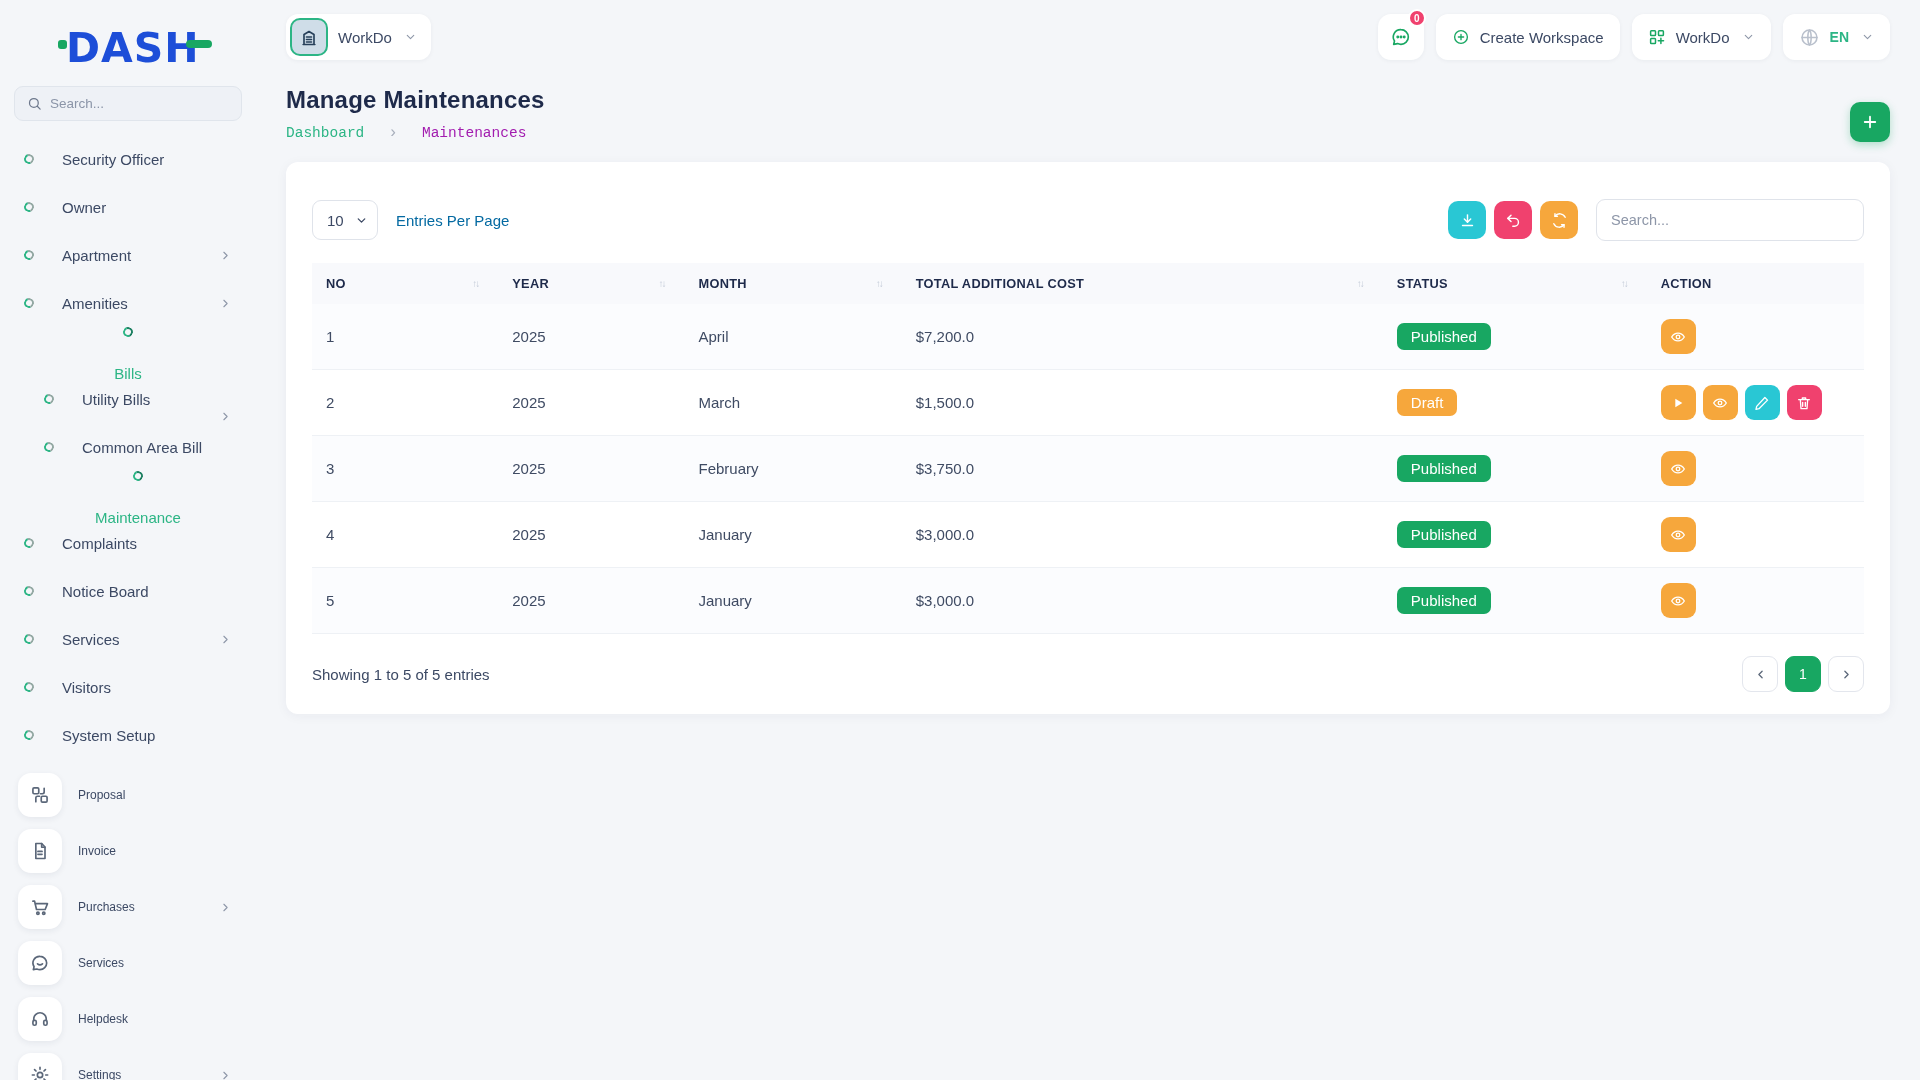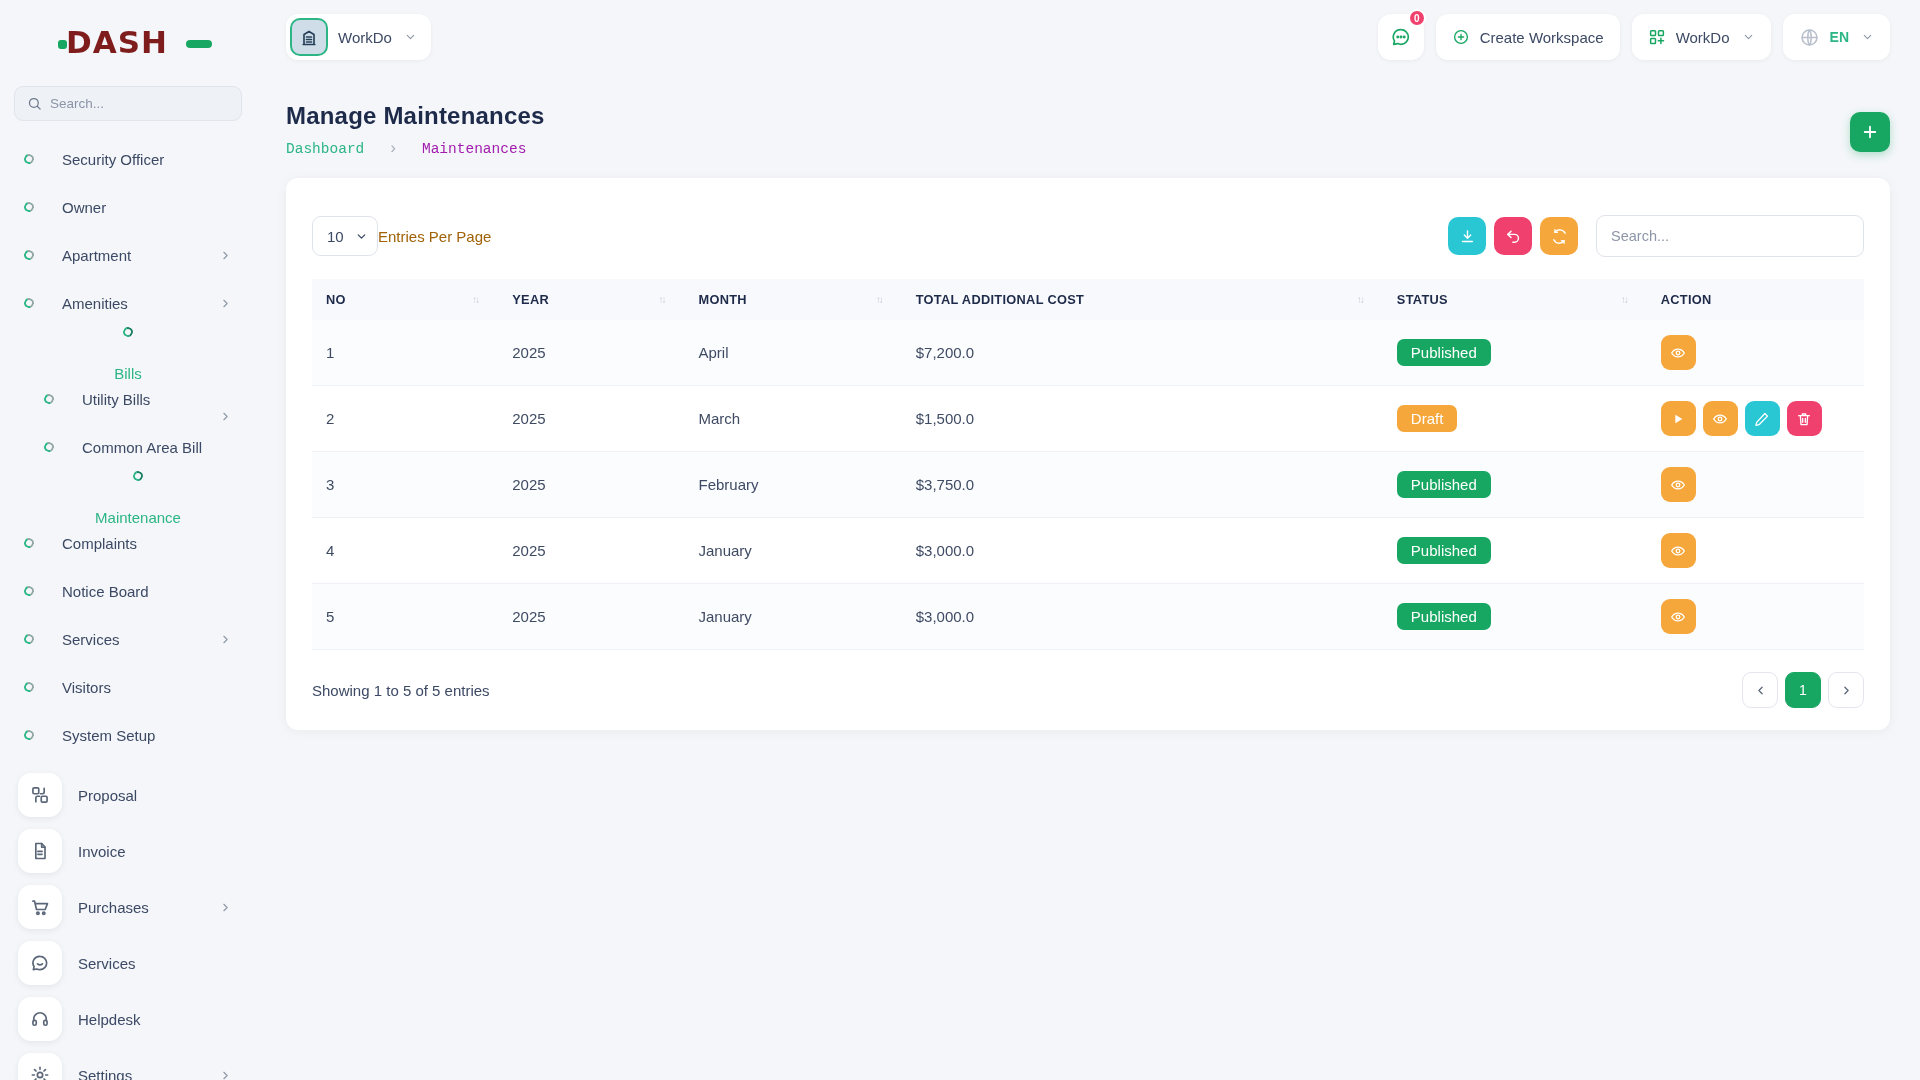--- a/index.html
+++ b/index.html
@@ -9,21 +9,21 @@
     background:#f4f6f9; color:#41506b; font-size:15px;
     --navy:#1e2a4a; --text:#41506b; --muted:#9aa4b5; --accent:#2cb585;
     --green:#18a762; --orange:#f6a73c; --pink:#f0416e; --cyan:#29c7d4;
     --border:#e4e8ef;
   }
   .app { display:flex; width:1920px; height:1080px; }
 
   
   .sidebar { width:256px; flex:0 0 256px; padding:22px 14px 10px 14px; }
   .logo { position:relative; width:130px; margin:2px auto 0 52px; height:40px; cursor:pointer; }
-  .logo-text { font-weight:900; font-size:31px; letter-spacing:1px; color:#7f1d1d; font-family:"DejaVu Sans",sans-serif; }
+  .logo-text { font-weight:900; font-size:41px; letter-spacing:1px; color:#1d4ed8; font-family:"DejaVu Sans",sans-serif; }
   .logo-dot { position:absolute; left:-8px; top:16px; width:9px; height:9px; border-radius:3px; background:var(--green); }
   .logo-dash { position:absolute; right:-16px; top:16px; width:26px; height:8px; border-radius:4px; background:var(--green); }
   .side-search { display:flex; align-items:center; gap:8px; margin-top:22px; height:35px;
     background:#eef1f6; border:1px solid #e0e5ec; border-radius:9px; padding:0 12px; }
   .side-search .icon { width:15px; height:15px; color:#6d788c; flex:0 0 15px; }
   .side-search input { border:0; outline:0; background:transparent; font:inherit; font-size:13.5px; color:#41506b; width:100%; }
   .side-search input::placeholder { color:#8b95a8; }
   .side-nav { margin-top:14px; }
   .nav-item { display:flex; align-items:center; gap:28px; height:48px; padding:0 10px; border-radius:8px; cursor:pointer; color:#3c4964; }
   .nav-item.sub { padding-left:30px; }
@@ -32,21 +32,21 @@
     border:2.5px solid #93a8a3; border-left-color:var(--accent); border-bottom-color:var(--accent); transform:rotate(25deg); }
   .nav-item.active .donut { border-color:#1c7f61; border-left-color:var(--accent); border-bottom-color:var(--accent); }
   .nav-label { font-size:15px; }
   .chev { width:13px; height:13px; margin-left:auto; color:#8e97a8; flex:0 0 13px; }
   .icon svg { width:100%; height:100%; display:block; }
   .side-tools { margin-top:8px; }
   .tool-item { display:flex; align-items:center; gap:16px; height:56px; cursor:pointer; color:#3c4964; padding:0 10px 0 4px; }
   .tool-tile { width:44px; height:44px; border-radius:13px; background:#fff; box-shadow:0 2px 6px rgba(25,39,77,.07);
     display:flex; align-items:center; justify-content:center; color:#5b6779; flex:0 0 44px; }
   .tool-tile .icon { width:20px; height:20px; }
-  .tool-label { font-size:15px; font-weight:500; }
+  .tool-label { font-size:12px; font-weight:500; }
 
   
   .main { flex:1; padding:12px 30px 0 30px; }
   .topbar { display:flex; align-items:center; height:50px; }
   .pill { display:flex; align-items:center; gap:10px; background:#fff; border:0; border-radius:12px;
     height:46px; padding:0 16px; font:inherit; color:#3c4964; cursor:pointer; box-shadow:0 1px 4px rgba(20,30,60,.05); }
   .pill .icon { width:18px; height:18px; }
   .pill .chev { margin-left:2px; }
   .ws { padding:4px 14px 4px 4px; }
   .ws-tile { width:38px; height:38px; border-radius:10px; border:2px solid var(--accent); background:#cfdde8;
@@ -55,37 +55,37 @@
   .top-right { margin-left:auto; display:flex; align-items:center; gap:12px; }
   .iconbtn { position:relative; width:46px; height:46px; border:0; border-radius:13px; background:#fff; cursor:pointer;
     display:flex; align-items:center; justify-content:center; color:var(--green); box-shadow:0 1px 4px rgba(20,30,60,.05); }
   .iconbtn .icon { width:22px; height:22px; }
   .badge { position:absolute; top:-5px; right:-2px; min-width:18px; height:18px; border-radius:9px; background:var(--pink);
     color:#fff; font-size:10px; font-weight:bold; display:flex; align-items:center; justify-content:center; border:2px solid #fff; padding:0 3px; }
   .green-ic { color:var(--green); }
   .gray-ic { color:#b9c0cc; }
   .lang { color:var(--accent); font-weight:bold; font-size:14px; }
 
-  .page-head { display:flex; align-items:center; margin-top:40px; }
+  .page-head { display:flex; align-items:flex-end; margin-top:24px; }
   h1 { font-size:24px; font-weight:700; color:var(--navy); letter-spacing:.2px; }
   .crumbs { margin-top:10px; font-size:14.5px; display:flex; gap:24px; align-items:center;font-family:Liberation Mono, monospace; }
   .crumbs a { color:var(--accent); text-decoration:none; cursor:pointer; }
   .crumbs .sep { color:#a9b0bd; font-size:16px; }
   .crumbs .cur { color:#a21caf; }
   .addbtn { margin-left:auto; margin-top:4px; width:40px; height:40px; border:0; border-radius:10px; background:var(--green);
     color:#fff; cursor:pointer; display:flex; align-items:center; justify-content:center; box-shadow:0 3px 8px rgba(24,167,98,.3); }
   .addbtn .icon { width:18px; height:18px; }
 
   .card { margin-top:20px; background:#fff; border-radius:12px; box-shadow:0 2px 12px rgba(30,40,80,.05); padding:37px 26px 22px 26px; }
   .controls { display:flex; align-items:center; }
   .select-wrap { position:relative; }
   .select-wrap select { appearance:none; -webkit-appearance:none; width:66px; height:40px; border:1px solid #dfe3ea; border-radius:9px;
     background:#fff; font:inherit; color:#3c4964; padding:0 26px 0 14px; cursor:pointer; outline:none; }
   .select-wrap .chev { position:absolute; right:10px; top:14px; color:#3c4964; pointer-events:none; }
-  .controls-label { font-size:15px; color:#a16207; }
+  .controls-label { margin-left:18px; font-size:15px; color:#0369a1; }
   .spacer { flex:1; }
   .toolbar { display:flex; gap:8px; margin-right:18px; }
   .toolbtn { width:38px; height:38px; border:0; border-radius:10px; color:#fff; cursor:pointer;
     display:flex; align-items:center; justify-content:center; }
   .toolbtn .icon { width:17px; height:17px; }
   .table-search { width:268px; height:42px; border:1px solid #dfe3ea; border-radius:9px; padding:0 14px; font:inherit;
     font-size:14.5px; color:#41506b; outline:none; }
   .table-search::placeholder { color:#8d96a8; }
 
   table { width:100%; border-collapse:collapse; margin-top:22px; }

